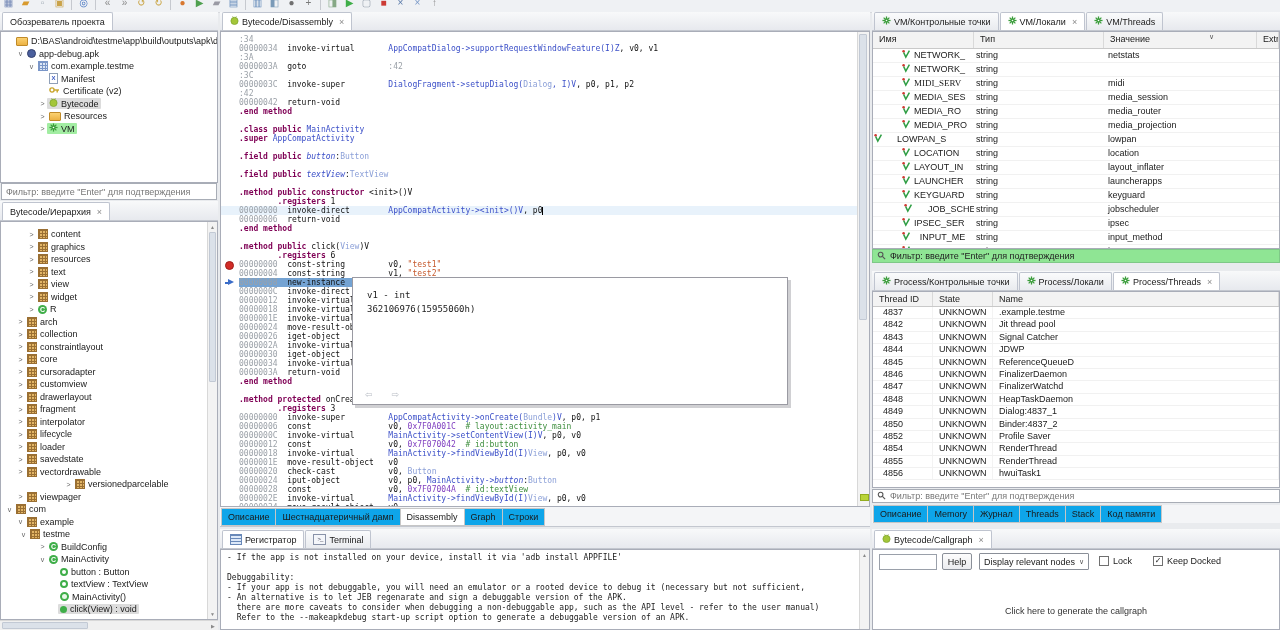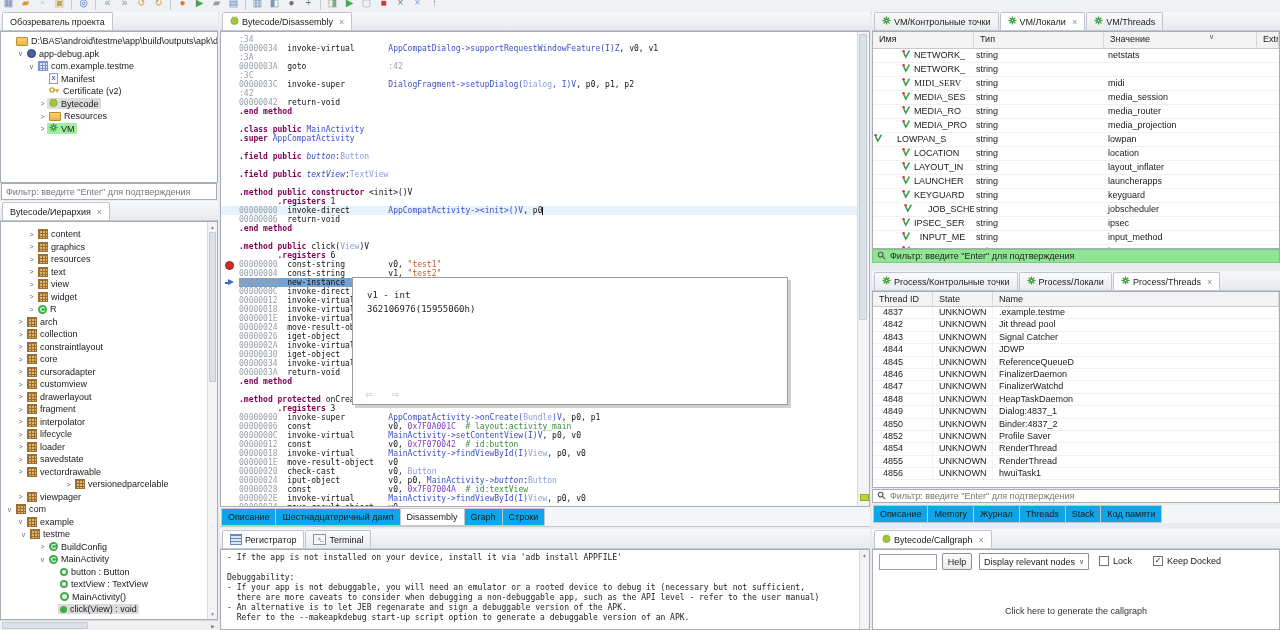--- a/index.html
+++ b/index.html
@@ -542,22 +542,22 @@
         <span class="ic i-terminal">&gt;_</span>
         <span class="tlabel">Terminal</span>
       </div>
     </div>
   <div class="panel" id="log-panel">
     <div id="log-lines" style="padding-top:3px">
         <div class="logline">- If the app is not installed on your device, install it via 'adb install APPFILE'</div>
         <div class="logline"></div>
         <div class="logline">Debuggability:</div>
         <div class="logline">- If your app is not debuggable, you will need an emulator or a rooted device to debug it (necessary but not sufficient,</div>
+        <div class="logline">- An alternative is to let JEB regenarate and sign a debuggable version of the APK.</div>
         <div class="logline">  there are more caveats to consider when debugging a non-debuggable app, such as the API level - refer to the user manual)</div>
-        <div class="logline">- An alternative is to let JEB regenarate and sign a debuggable version of the APK.</div>
         <div class="logline">  Refer to the --makeapkdebug start-up script option to generate a debuggable version of an APK.</div>
       </div>
     <div class="sbv" style="right:0;top:0;width:9px;height:100%">
       <div class="sbarrow" style="top:2px">▲</div>
     </div>
   </div>
 
   <div id="tooltip">
     <div class="tl1">v1 - int</div>
     <div class="tl2">362106976(15955060h)</div>

